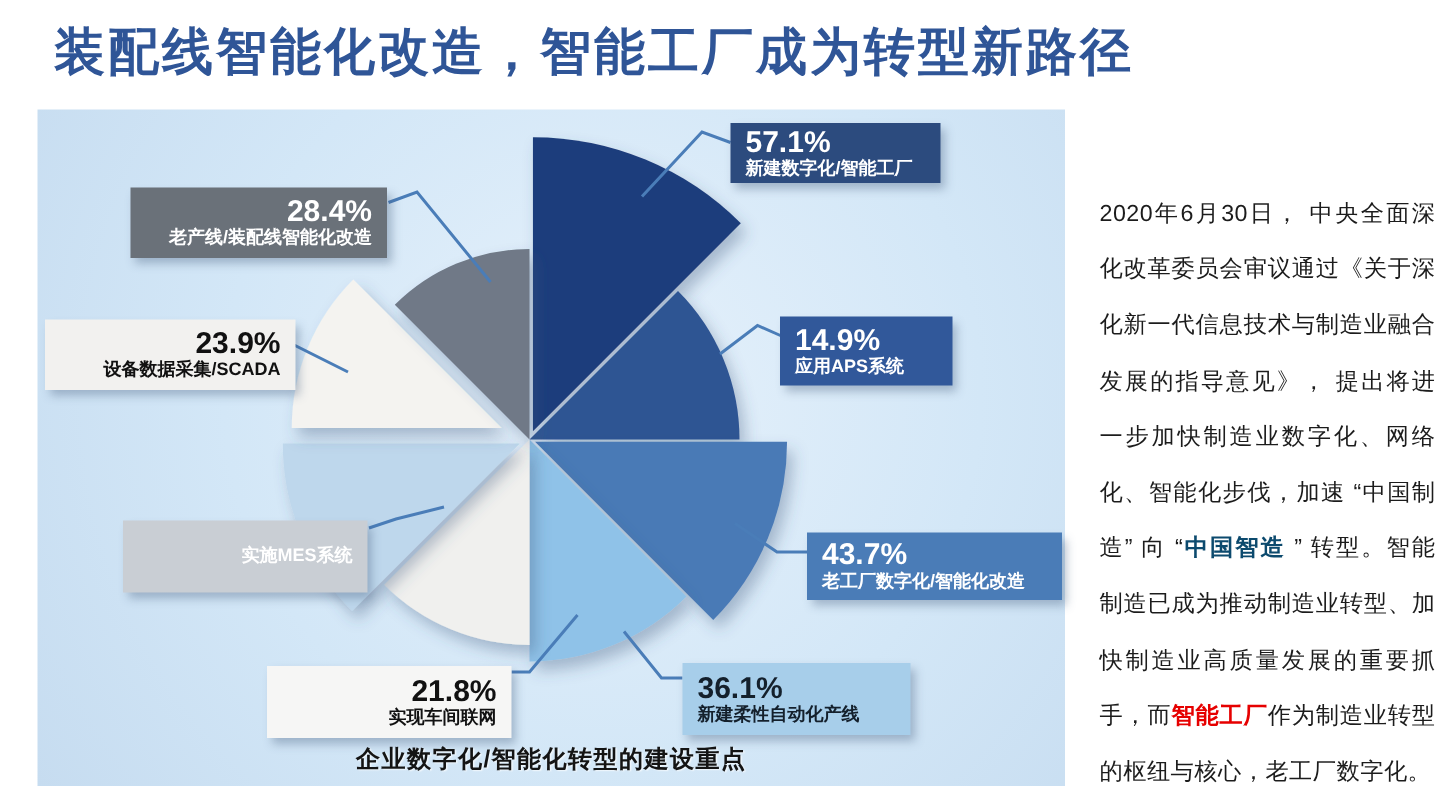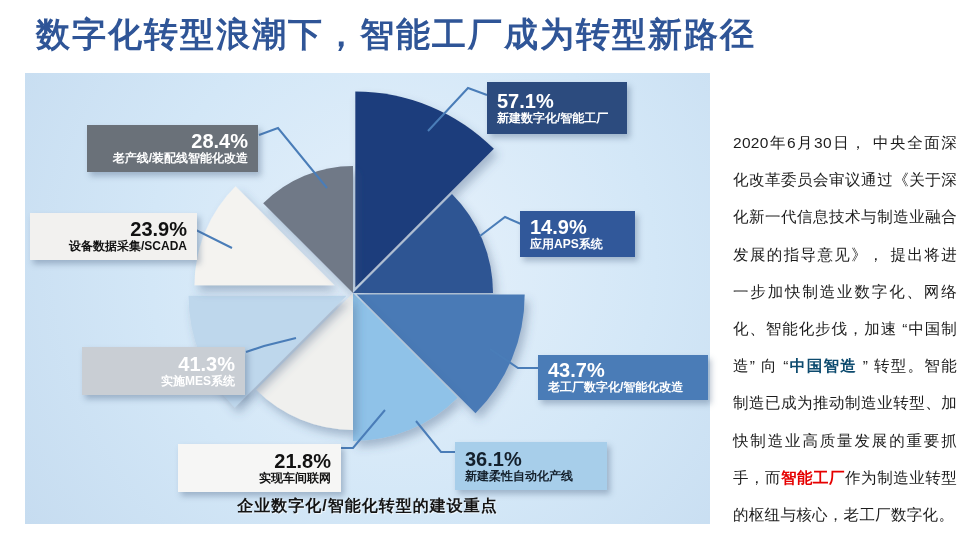--- a/index.html
+++ b/index.html
@@ -34,21 +34,21 @@
   .policy-text{
     position:absolute;left:733px;top:124px;width:224px;
     font-size:15.5px;line-height:2.4;color:#1c1c1c;
     text-align:justify;letter-spacing:.3px;
   }
   .policy-text .em{color:#e60000;font-weight:bold;}
 </style>
 </head>
 <body>
 
-<h1 class="slide-title">数字化转型浪潮下，智能工厂成为转型新路径</h1>
+<h1 class="slide-title">装配线智能化改造，智能工厂成为转型新路径</h1>
 
 <div class="chart-panel">
   <svg class="rose-svg" width="685" height="451">
     <defs>
       <filter id="wshadow" x="-30%" y="-30%" width="160%" height="160%">
         <feDropShadow dx="4" dy="6" stdDeviation="5" flood-color="#3a557a" flood-opacity="0.35"></feDropShadow>
       </filter>
     </defs>
     <g id="wedges">
         <path d="M 330.29610059419053 214.45672280493227 L 330.29610059419053 18.45672280493227 A 196 196 0 0 1 468.88902970675383 75.86379369236894 Z" fill="#1f3d7b" filter="url(#wshadow)"></path>
@@ -65,42 +65,41 @@
         <polyline points="496,151 480,144 455,163" fill="none" stroke="#4a7db8" stroke-width="2"></polyline>
         <polyline points="513,295 493,295 465,276" fill="none" stroke="#4a7db8" stroke-width="2"></polyline>
         <polyline points="430,379 416,379 391,348" fill="none" stroke="#4a7db8" stroke-width="2"></polyline>
         <polyline points="316,375 328,375 360,337" fill="none" stroke="#4a7db8" stroke-width="2"></polyline>
         <polyline points="221,279 239,273 271,265" fill="none" stroke="#4a7db8" stroke-width="2"></polyline>
         <polyline points="154,157 171,157 207,175" fill="none" stroke="#4a7db8" stroke-width="2"></polyline>
         <polyline points="234,62 253,55 302,115" fill="none" stroke="#4a7db8" stroke-width="2"></polyline>
       </g>
   </svg>
   <div id="callouts">
-      <div class="callout align-left" style="left: 462px; top: 9px; width: 140px; height: 52px; background: rgb(44, 75, 126); color: rgb(255, 255, 255);">
+      <div class="callout align-left" style="left: 462px; top: 9px; width: 140px; height: 40px; background: rgb(44, 75, 126); color: rgb(255, 255, 255);">
         <div class="pct">57.1%</div>
         <div class="lbl">新建数字化/智能工厂</div>
       </div>
       <div class="callout align-left" style="left: 495px; top: 138px; width: 115px; height: 46px; background: rgb(49, 88, 154); color: rgb(255, 255, 255);">
         <div class="pct">14.9%</div>
         <div class="lbl">应用APS系统</div>
       </div>
       <div class="callout align-left" style="left: 513px; top: 282px; width: 170px; height: 45px; background: rgb(74, 124, 183); color: rgb(255, 255, 255);">
         <div class="pct">43.7%</div>
         <div class="lbl">老工厂数字化/智能化改造</div>
       </div>
       <div class="callout align-left" style="left: 430px; top: 369px; width: 152px; height: 48px; background: rgb(167, 206, 234); color: rgb(20, 32, 44);">
         <div class="pct">36.1%</div>
         <div class="lbl">新建柔性自动化产线</div>
       </div>
       <div class="callout align-right" style="left: 153px; top: 371px; width: 163px; height: 48px; background: rgb(246, 246, 245); color: rgb(17, 17, 17);">
         <div class="pct">21.8%</div>
         <div class="lbl">实现车间联网</div>
       </div>
       <div class="callout align-right" style="left: 57px; top: 274px; width: 163px; height: 48px; background: rgb(201, 206, 212); color: rgb(255, 255, 255);">
-        <div class="pct">41.3%</div>
         <div class="lbl">实施MES系统</div>
       </div>
       <div class="callout align-right" style="left: 5px; top: 140px; width: 167px; height: 47px; background: rgb(242, 241, 239); color: rgb(17, 17, 17); padding-left: 19px;">
         <div class="pct">23.9%</div>
         <div class="lbl">设备数据采集/SCADA</div>
       </div>
       <div class="callout align-right" style="left: 62px; top: 52px; width: 171px; height: 47px; background: rgb(106, 113, 121); color: rgb(255, 255, 255);">
         <div class="pct">28.4%</div>
         <div class="lbl">老产线/装配线智能化改造</div>
       </div>

